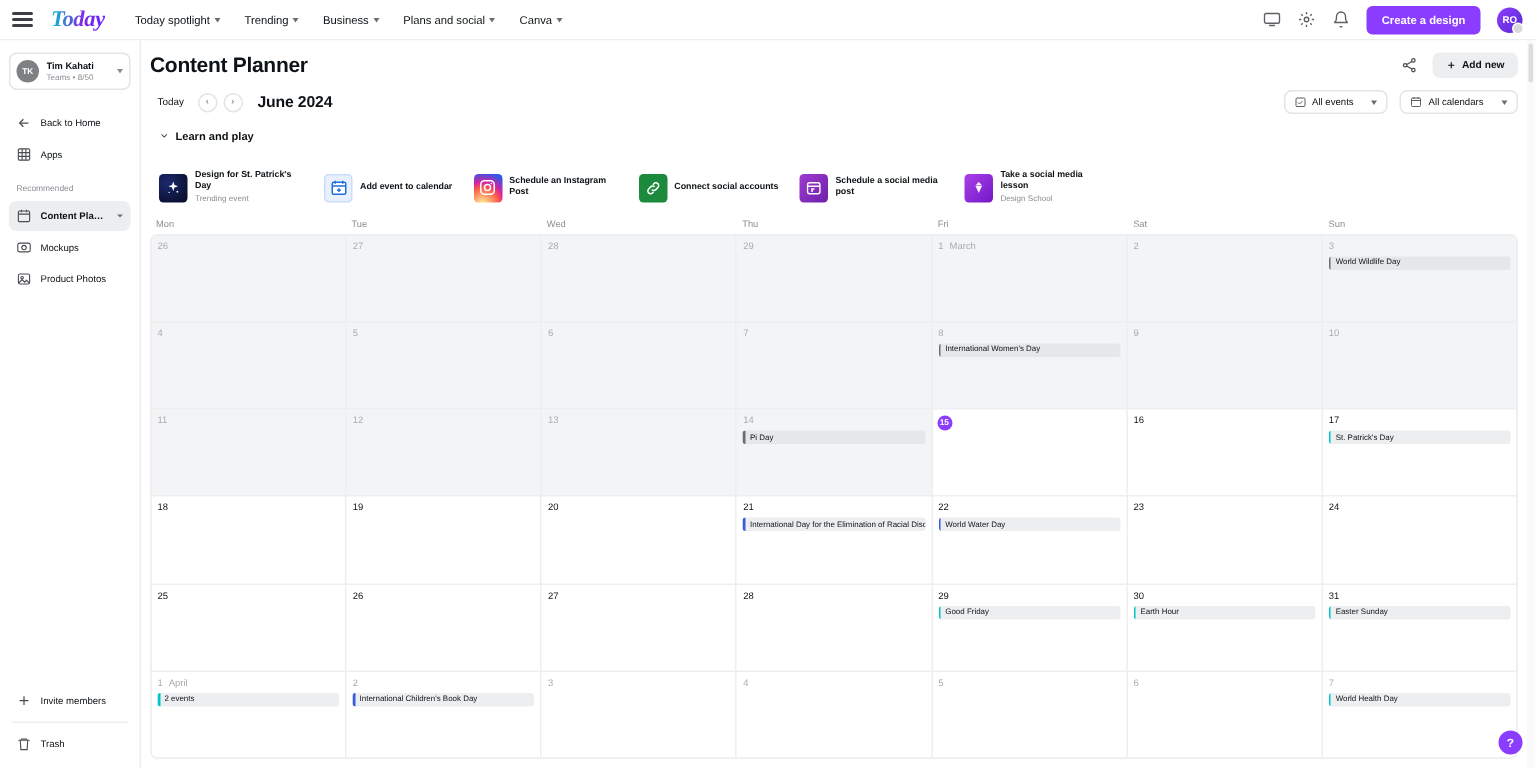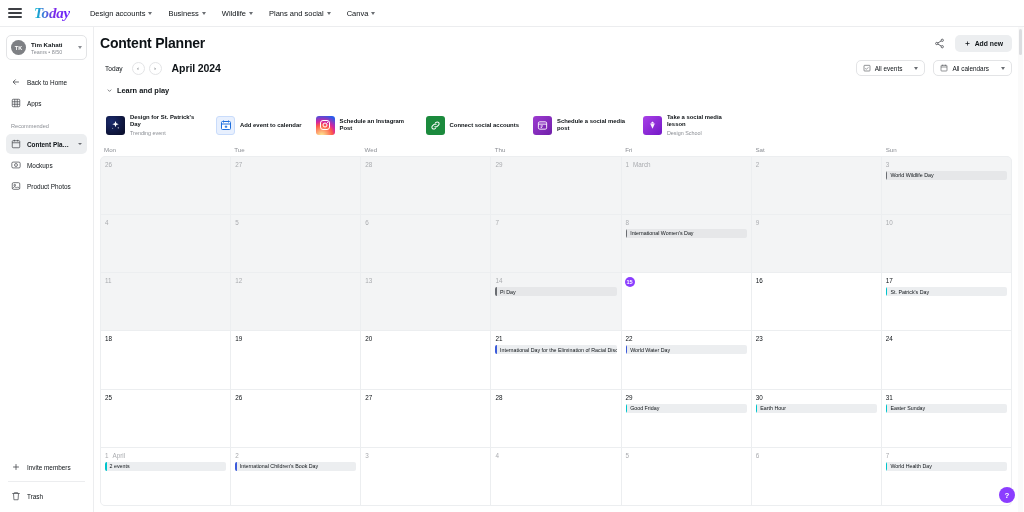--- a/index.html
+++ b/index.html
@@ -196,38 +196,57 @@
 
   <div class="topnav">
     <div class="hamburger">
       <span></span>
         <span></span>
         <span></span>
     </div>
     <div class="brand">Today</div>
     <div class="navlinks">
       <div class="navlink">
-        <span>Design accounts</span>
+        <span>Today spotlight</span>
+        <i class="caret"></i>
+      </div>
+      <div class="navlink">
+        <span>Trending</span>
         <i class="caret"></i>
       </div>
       <div class="navlink">
         <span>Business</span>
         <i class="caret"></i>
       </div>
       <div class="navlink">
-        <span>Wildlife</span>
-        <i class="caret"></i>
-      </div>
-      <div class="navlink">
         <span>Plans and social</span>
         <i class="caret"></i>
       </div>
       <div class="navlink">
         <span>Canva</span>
         <i class="caret"></i>
+      </div>
+    </div>
+    <div class="topright">
+      <svg class="ticon" viewBox="0 0 24 24" fill="none" stroke="currentColor" stroke-width="1.8">
+        <rect x="2" y="4" width="20" height="13" rx="2"></rect>
+          <path d="M8 20h8"></path>
+      </svg>
+      <svg class="ticon" viewBox="0 0 24 24" fill="none" stroke="currentColor" stroke-width="1.8">
+        <circle cx="12" cy="12" r="3"></circle>
+        <path d="M12 2v3M12 19v3M2 12h3M19 12h3M4.9 4.9l2.1 2.1M17 17l2.1 2.1M19.1 4.9L17 7M7 17l-2.1 2.1"></path>
+      </svg>
+      <svg class="ticon" viewBox="0 0 24 24" fill="none" stroke="currentColor" stroke-width="1.8">
+        <path d="M18 8a6 6 0 10-12 0c0 7-3 8-3 8h18s-3-1-3-8"></path>
+          <path d="M13.7 21a2 2 0 01-3.4 0"></path>
+      </svg>
+      <button class="create-btn">Create a design</button>
+      <div class="avatar-wrap">
+        <div class="avatar">RO</div>
+        <div class="avatar-badge"></div>
       </div>
     </div>
   </div>
 
   <div class="body">
 
     <div class="sidebar">
       <div class="acct">
         <div class="acct-av">TK</div>
         <div class="acct-txt">
@@ -316,21 +335,21 @@
         </button>
       </div>
 
       <div class="main-head">
         <div class="page-title">Content Planner</div>
 
         <div class="toolbar">
           <div class="today-btn">Today</div>
           <div class="navbtn">‹</div>
           <div class="navbtn">›</div>
-          <div class="month-label">April 2024</div>
+          <div class="month-label">June 2024</div>
 
           <div class="toolbar-right">
             <div class="pill">
               <svg class="picon" viewBox="0 0 24 24" fill="none" stroke="currentColor" stroke-width="1.8">
                 <rect x="3" y="4" width="18" height="17" rx="2"></rect>
                   <path d="M7 13l3 3 6-6"></path>
               </svg>
               <span>All events</span>
               <i class="pcaret"></i>
             </div>

